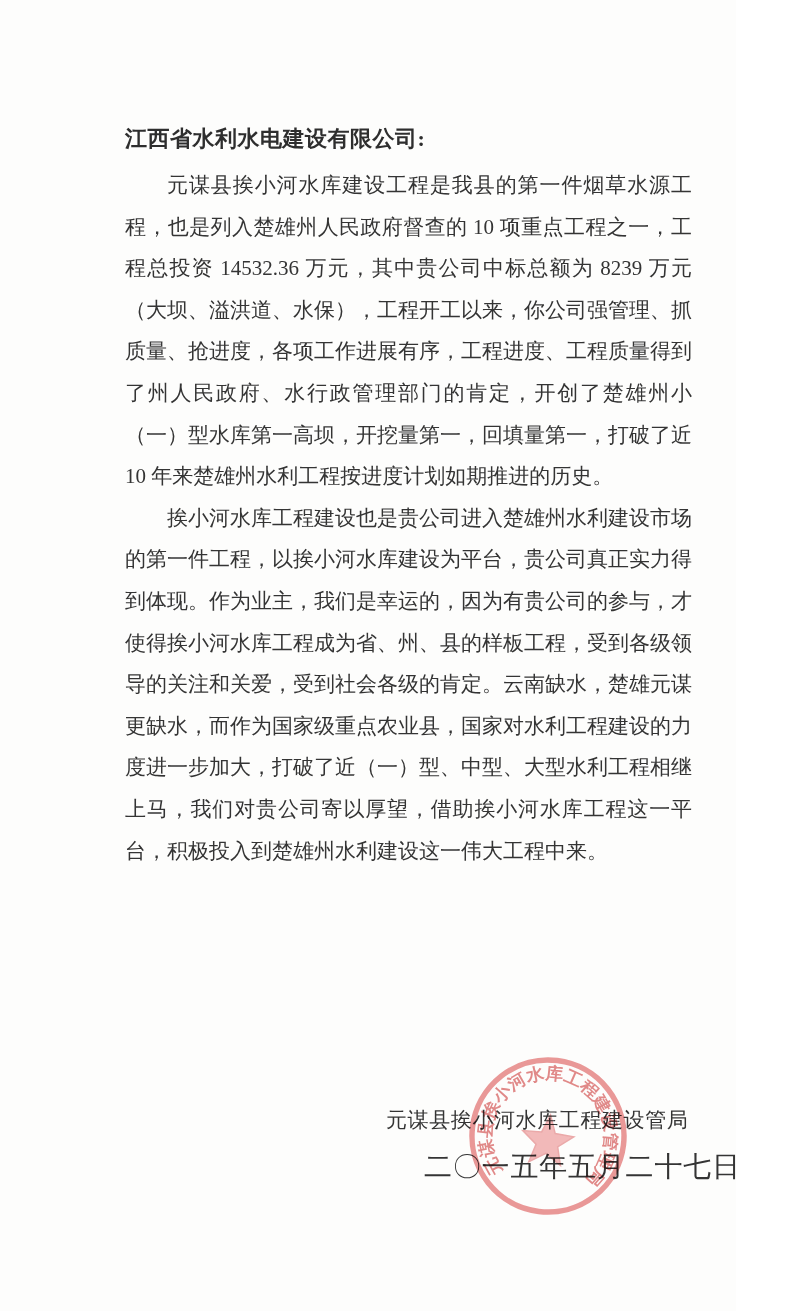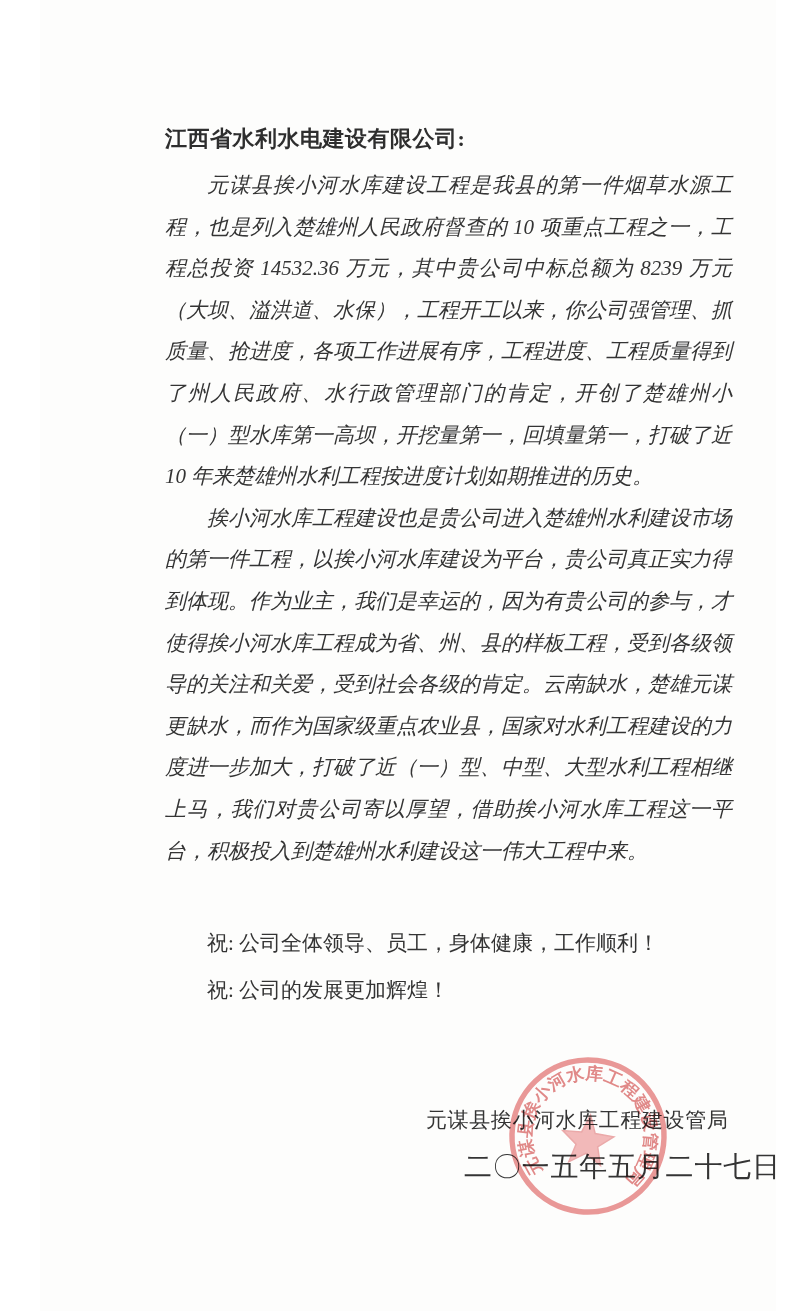--- a/index.html
+++ b/index.html
@@ -8,21 +8,20 @@
     background: #ffffff;
   }
   .page {
     position: relative;
     width: 736px;
     height: 1311px;
     background: #fdfdfc;
     overflow: hidden;
     font-family: "Liberation Serif", "DejaVu Serif", serif;
     color: #343434;
-    margin-left: 40px;
   }
   .salutation {
     position: absolute;
     left: 125px;
     top: 124px;
     width: 567px;
     font-size: 22px;
     line-height: 30px;
     font-weight: bold;
     color: #2e2e2e;
@@ -34,21 +33,20 @@
     top: 165px;
     width: 567px;
     font-size: 21px;
     line-height: 41.6px;
     text-align: justify;
   }
   .body-text p {
     margin: 0;
     padding: 0;
     text-indent: 2em;
-    font-style: italic;
   }
   .wishes {
     position: absolute;
     left: 125px;
     top: 920px;
     width: 567px;
     font-size: 21px;
     line-height: 47px;
   }
   .wishes p {
@@ -102,24 +100,20 @@
 
 <div class="page">
 
   <div class="salutation">江西省水利水电建设有限公司:</div>
 
   <div class="body-text">
     <p>元谋县挨小河水库建设工程是我县的第一件烟草水源工程，也是列入楚雄州人民政府督查的 10 项重点工程之一，工程总投资 14532.36 万元，其中贵公司中标总额为 8239 万元（大坝、溢洪道、水保），工程开工以来，你公司强管理、抓质量、抢进度，各项工作进展有序，工程进度、工程质量得到了州人民政府、水行政管理部门的肯定，开创了楚雄州小（一）型水库第一高坝，开挖量第一，回填量第一，打破了近 10 年来楚雄州水利工程按进度计划如期推进的历史。</p>
     <p>挨小河水库工程建设也是贵公司进入楚雄州水利建设市场的第一件工程，以挨小河水库建设为平台，贵公司真正实力得到体现。作为业主，我们是幸运的，因为有贵公司的参与，才使得挨小河水库工程成为省、州、县的样板工程，受到各级领导的关注和关爱，受到社会各级的肯定。云南缺水，楚雄元谋更缺水，而作为国家级重点农业县，国家对水利工程建设的力度进一步加大，打破了近（一）型、中型、大型水利工程相继上马，我们对贵公司寄以厚望，借助挨小河水库工程这一平台，积极投入到楚雄州水利建设这一伟大工程中来。</p>
   </div>
 
-  <div class="wishes">
-    <p>祝: 公司全体领导、员工，身体健康，工作顺利！</p>
-    <p>祝: 公司的发展更加辉煌！</p>
-  </div>
 
   <div class="sig-org">元谋县挨小河水库工程建设管局</div>
 
   <div class="sig-date">二〇一五年五月二十七日</div>
 
   <svg class="seal" viewBox="0 0 164 164" xmlns="http://www.w3.org/2000/svg">
     <defs>
       <path id="sealArc" d="M 41.7 122.3 A 57 57 0 1 1 122.3 122.3" fill="none"></path>
     </defs>
     <circle cx="82" cy="82" r="76" fill="none" stroke="#e57e7e" stroke-width="5.5" opacity="0.9"></circle>

